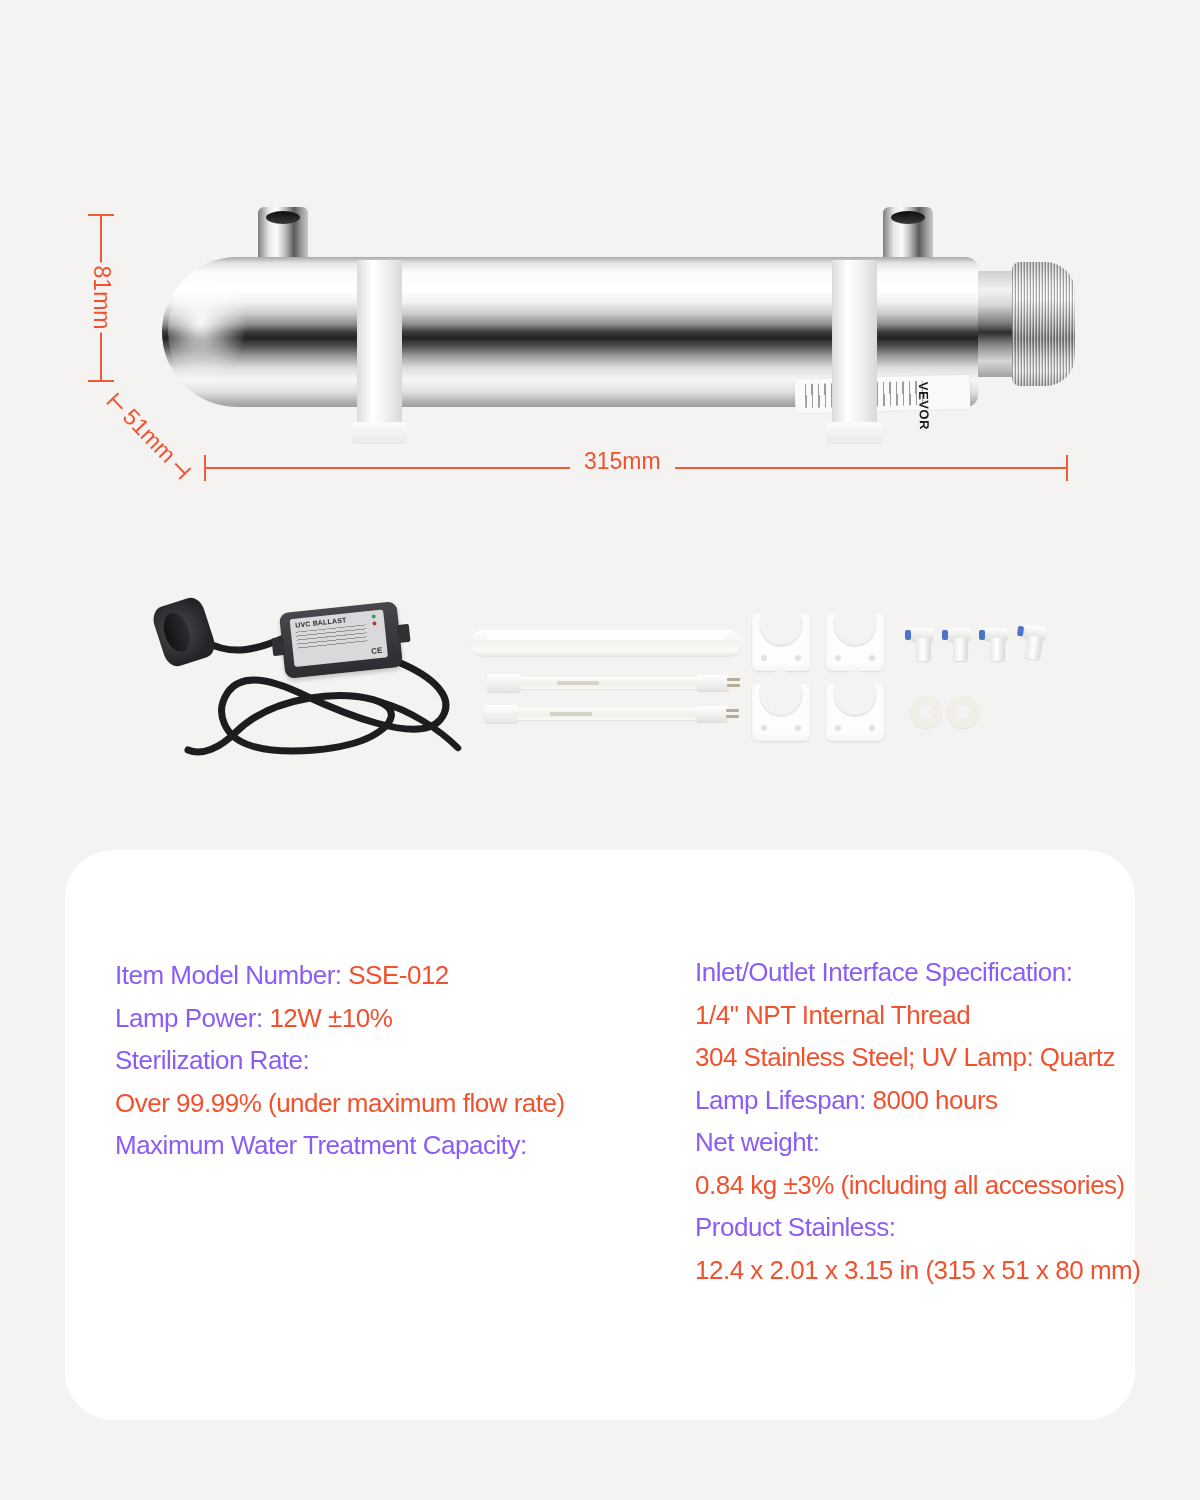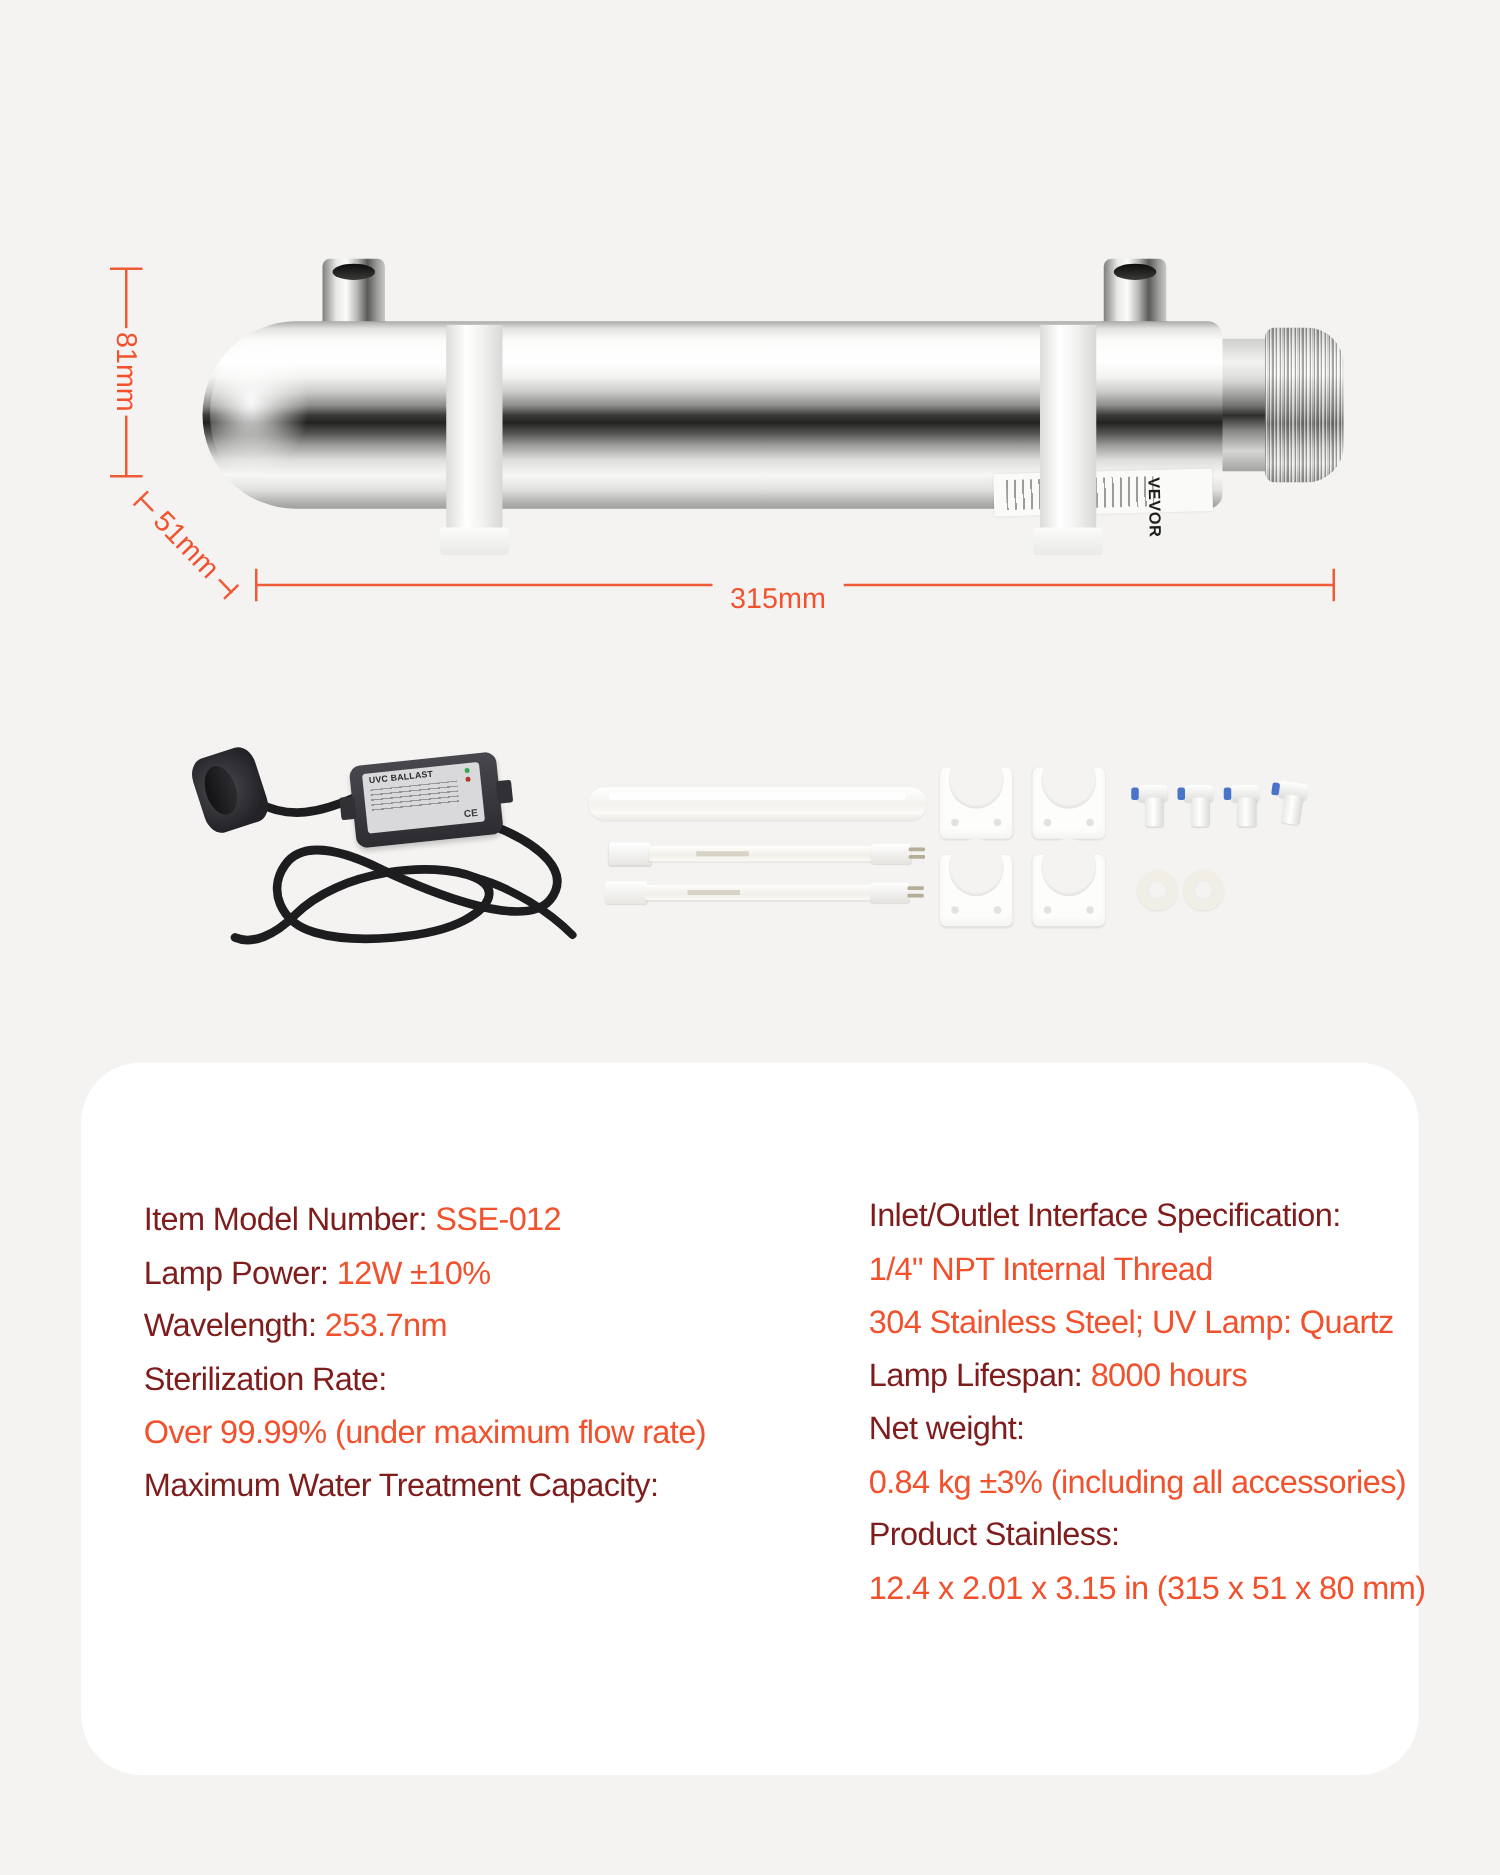--- a/index.html
+++ b/index.html
@@ -84,21 +84,21 @@
   .fitting .tip{position:absolute;left:0;top:4px;width:6px;height:10px;border-radius:2px;background:#4a74c9;}
   .fitting .stem{position:absolute;left:11px;top:12px;width:15px;height:23px;border-radius:3px;
     background:linear-gradient(90deg,#e8e8e5,#ffffff 45%,#d9d9d6);box-shadow:0 1px 1px rgba(0,0,0,.1);}
   .tape{position:absolute;width:32px;height:32px;border-radius:50%;border:8px solid #f0eee5;box-sizing:border-box;
     box-shadow:0 1px 2px rgba(0,0,0,.08), inset 0 0 2px rgba(0,0,0,.1);background:transparent;}
 
   
   .spec-card{position:absolute;left:65px;top:850px;width:1070px;height:570px;background:#ffffff;border-radius:48px;}
   .spec-col{position:absolute;}
   .spec-row{height:42.5px;line-height:42.5px;font-size:26px;letter-spacing:-0.5px;white-space:nowrap;}
-  .spec-row .lbl{color:#7f1d1d;}
+  .spec-row .lbl{color:#8b5cf6;}
   .spec-row .val{color:#f2512d;}
 </style>
 </head>
 <body>
 
 <div class="page">
 
   <div>
     <div class="port" style="left:258px;"></div>
     <div class="port" style="left:883px;"></div>
@@ -124,21 +124,21 @@
     <div class="dim-line-h" style="left:0;top:8px;width:106px;"></div>
     <div class="dim-line-v" style="left:0;top:1px;height:16px;"></div>
     <div class="dim-line-v" style="right:0;top:1px;height:16px;"></div>
     <span class="dim-label" style="left:50%;top:-5px;transform:translateX(-50%);padding:0 6px;">51mm</span>
   </div>
 
   <div>
     <div class="dim-line-h" style="left:205px;top:467px;width:862px;"></div>
     <div class="dim-line-v" style="left:204px;top:455px;height:26px;"></div>
     <div class="dim-line-v" style="left:1066px;top:455px;height:26px;"></div>
-    <span class="dim-label" style="left:570px;top:465px;padding:0 14px;line-height:27px;">315mm</span>
+    <span class="dim-label" style="left:570px;top:448px;padding:0 14px;line-height:27px;">315mm</span>
   </div>
 
   <svg class="cable-svg" width="370" height="210" viewBox="0 0 370 210">
     <path d="M66,62 C92,76 116,70 144,58" fill="none" stroke="#1d1d20" stroke-width="7" stroke-linecap="round"></path>
     <path d="M258,82 C292,96 318,118 300,140 C278,166 196,130 166,116 C134,100 102,92 88,112 C74,132 84,158 112,166 C146,176 206,170 232,156 C254,144 258,130 240,122 C206,108 132,116 96,152 C80,168 62,176 48,170" fill="none" stroke="#1d1d20" stroke-width="7" stroke-linecap="round"></path>
     <path d="M240,122 C270,130 300,150 318,168" fill="none" stroke="#1d1d20" stroke-width="6.5" stroke-linecap="round"></path>
   </svg>
 
   <div class="b-conn"></div>
 
@@ -212,21 +212,20 @@
       <div class="stem"></div>
     </div>
 
   <div class="tape" style="left:910px;top:696px;"></div>
   <div class="tape" style="left:947px;top:696px;"></div>
 
   <div class="spec-card">
     <div class="spec-col" style="left:50px;top:104px;">
       <div class="spec-row"><span class="lbl">Item Model Number: </span><span class="val">SSE-012</span></div>
       <div class="spec-row"><span class="lbl">Lamp Power: </span><span class="val">12W ±10%</span></div>
-      <div class="spec-row"><span class="lbl">Wavelength: </span><span class="val">253.7nm</span></div>
       <div class="spec-row"><span class="lbl">Sterilization Rate:</span><span class="val"></span></div>
       <div class="spec-row"><span class="lbl"></span><span class="val">Over 99.99% (under maximum flow rate)</span></div>
       <div class="spec-row"><span class="lbl">Maximum Water Treatment Capacity:</span><span class="val"></span></div>
     </div>
     <div class="spec-col" style="left:630px;top:101px;">
       <div class="spec-row"><span class="lbl">Inlet/Outlet Interface Specification:</span><span class="val"></span></div>
       <div class="spec-row"><span class="lbl"></span><span class="val">1/4" NPT Internal Thread</span></div>
       <div class="spec-row"><span class="lbl"></span><span class="val">304 Stainless Steel; UV Lamp: Quartz</span></div>
       <div class="spec-row"><span class="lbl">Lamp Lifespan: </span><span class="val">8000 hours</span></div>
       <div class="spec-row"><span class="lbl">Net weight:</span><span class="val"></span></div>

